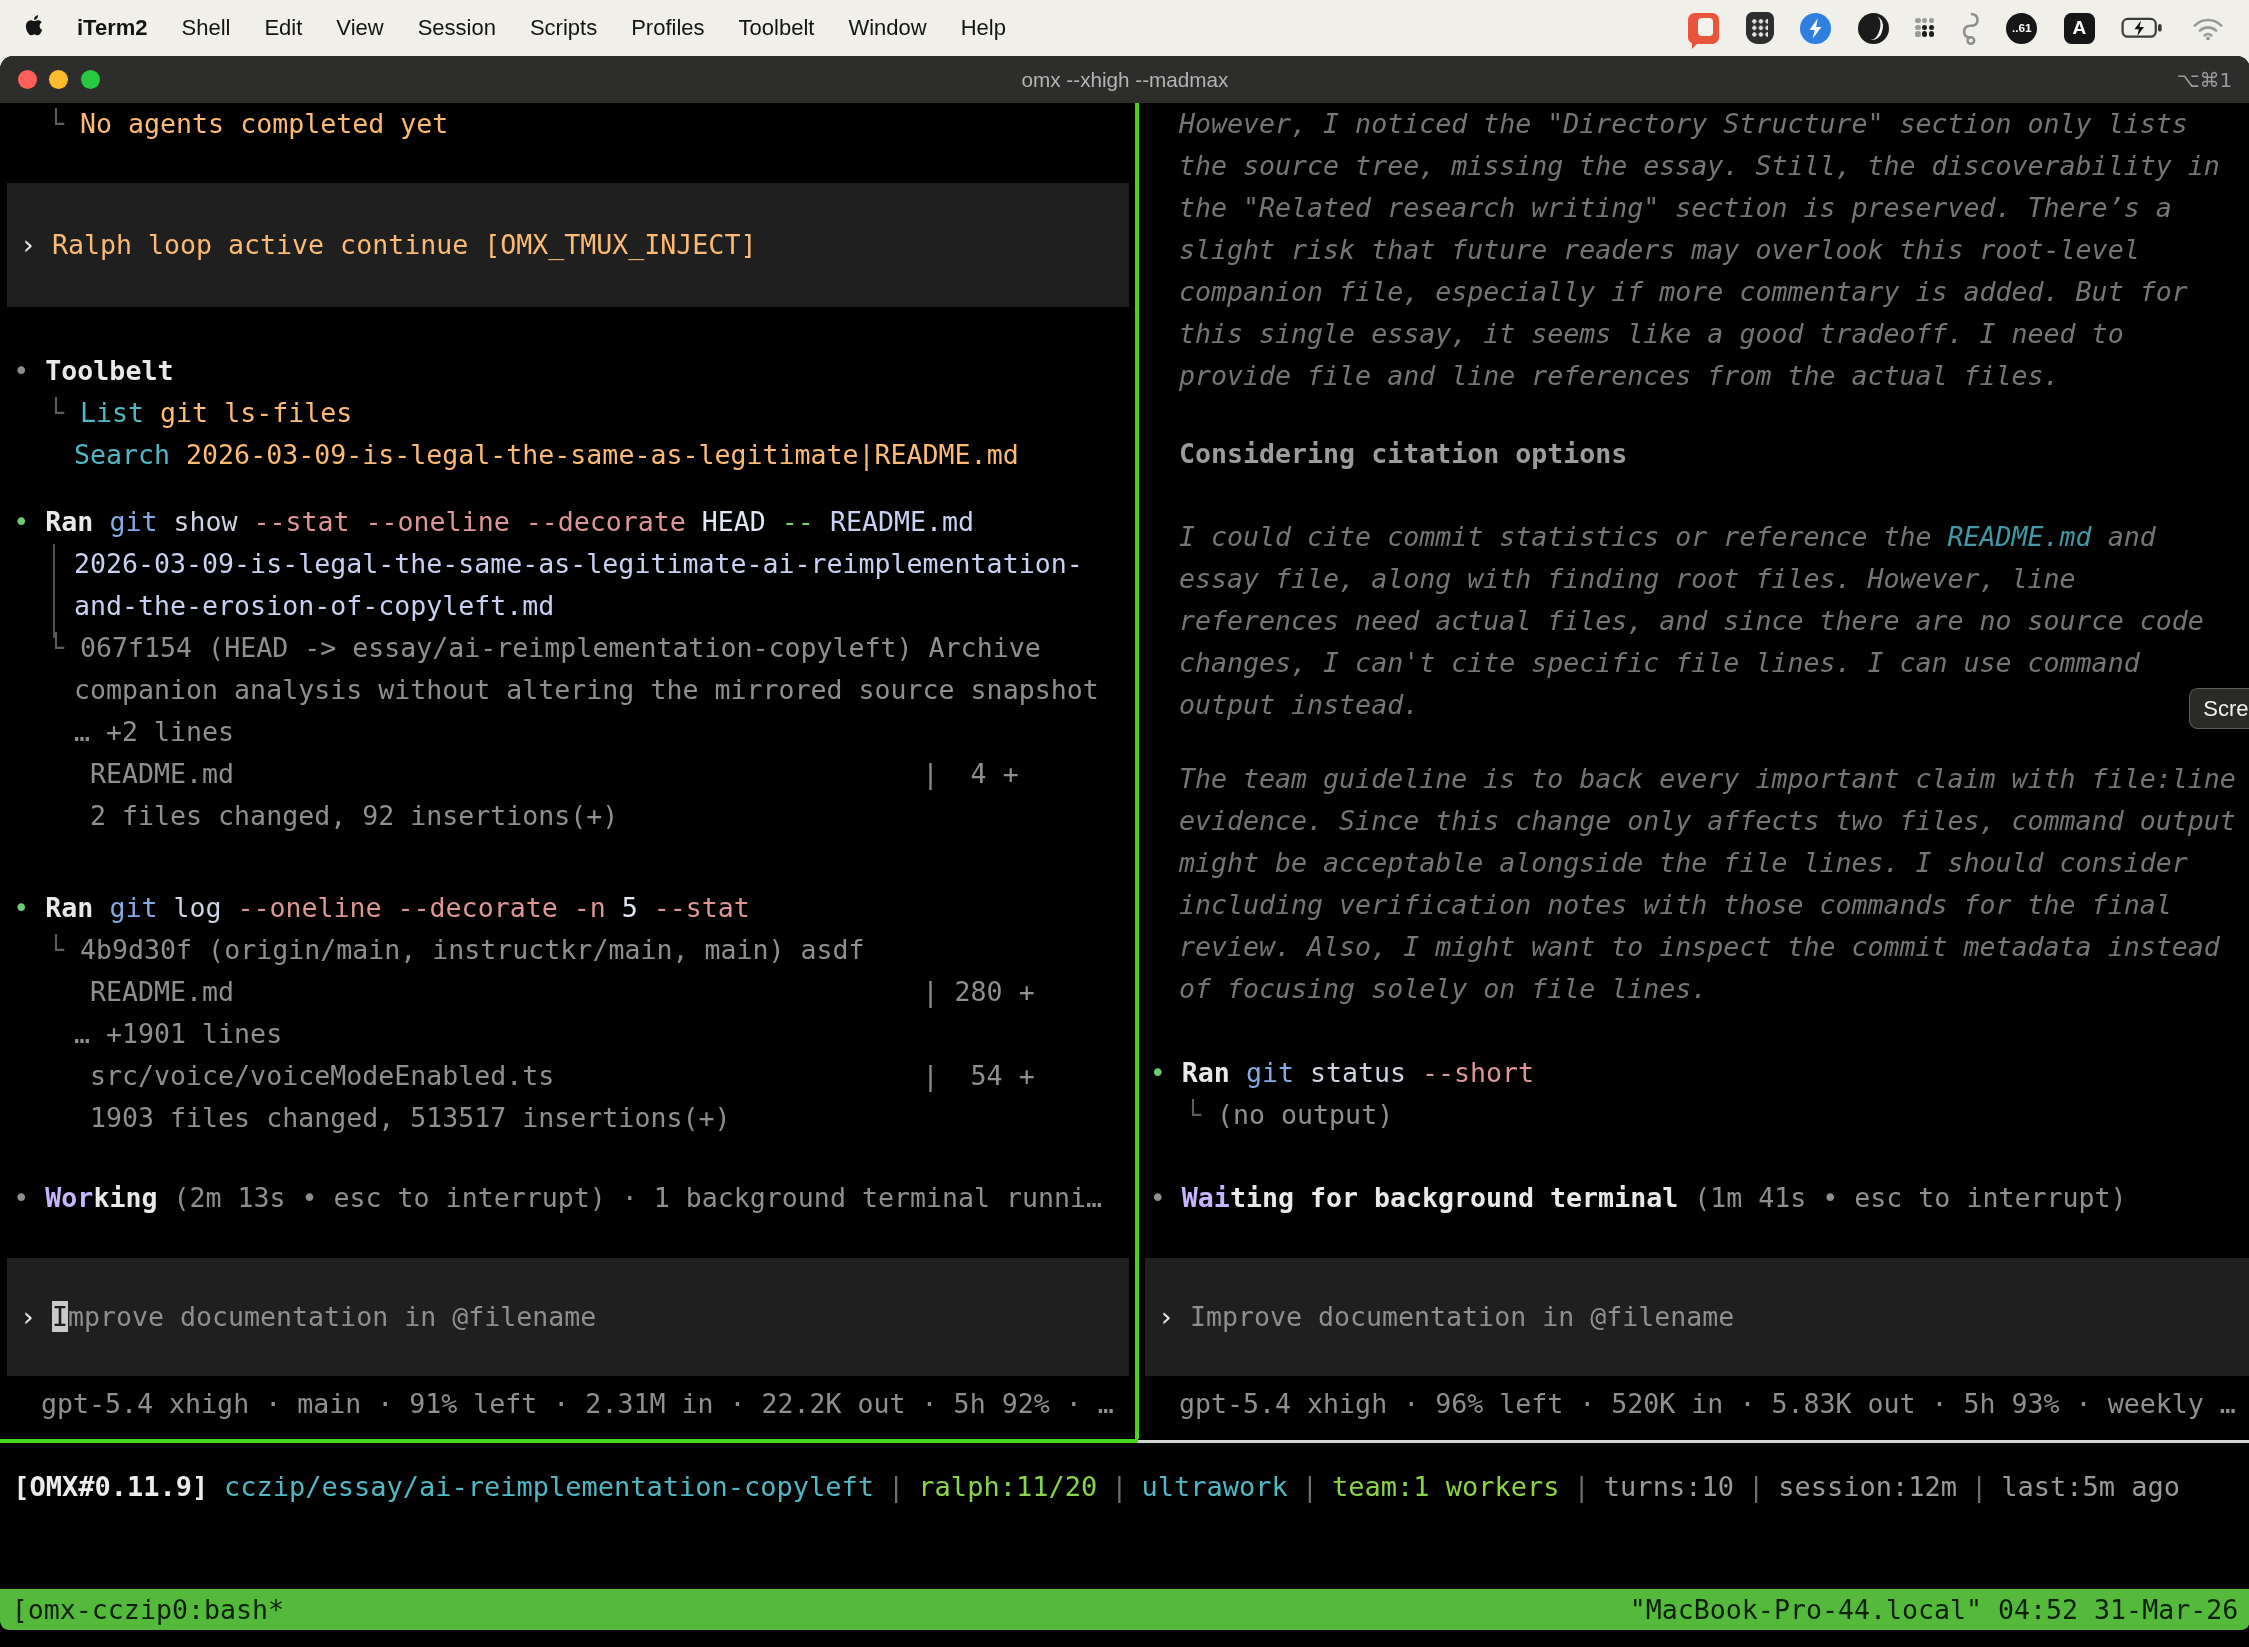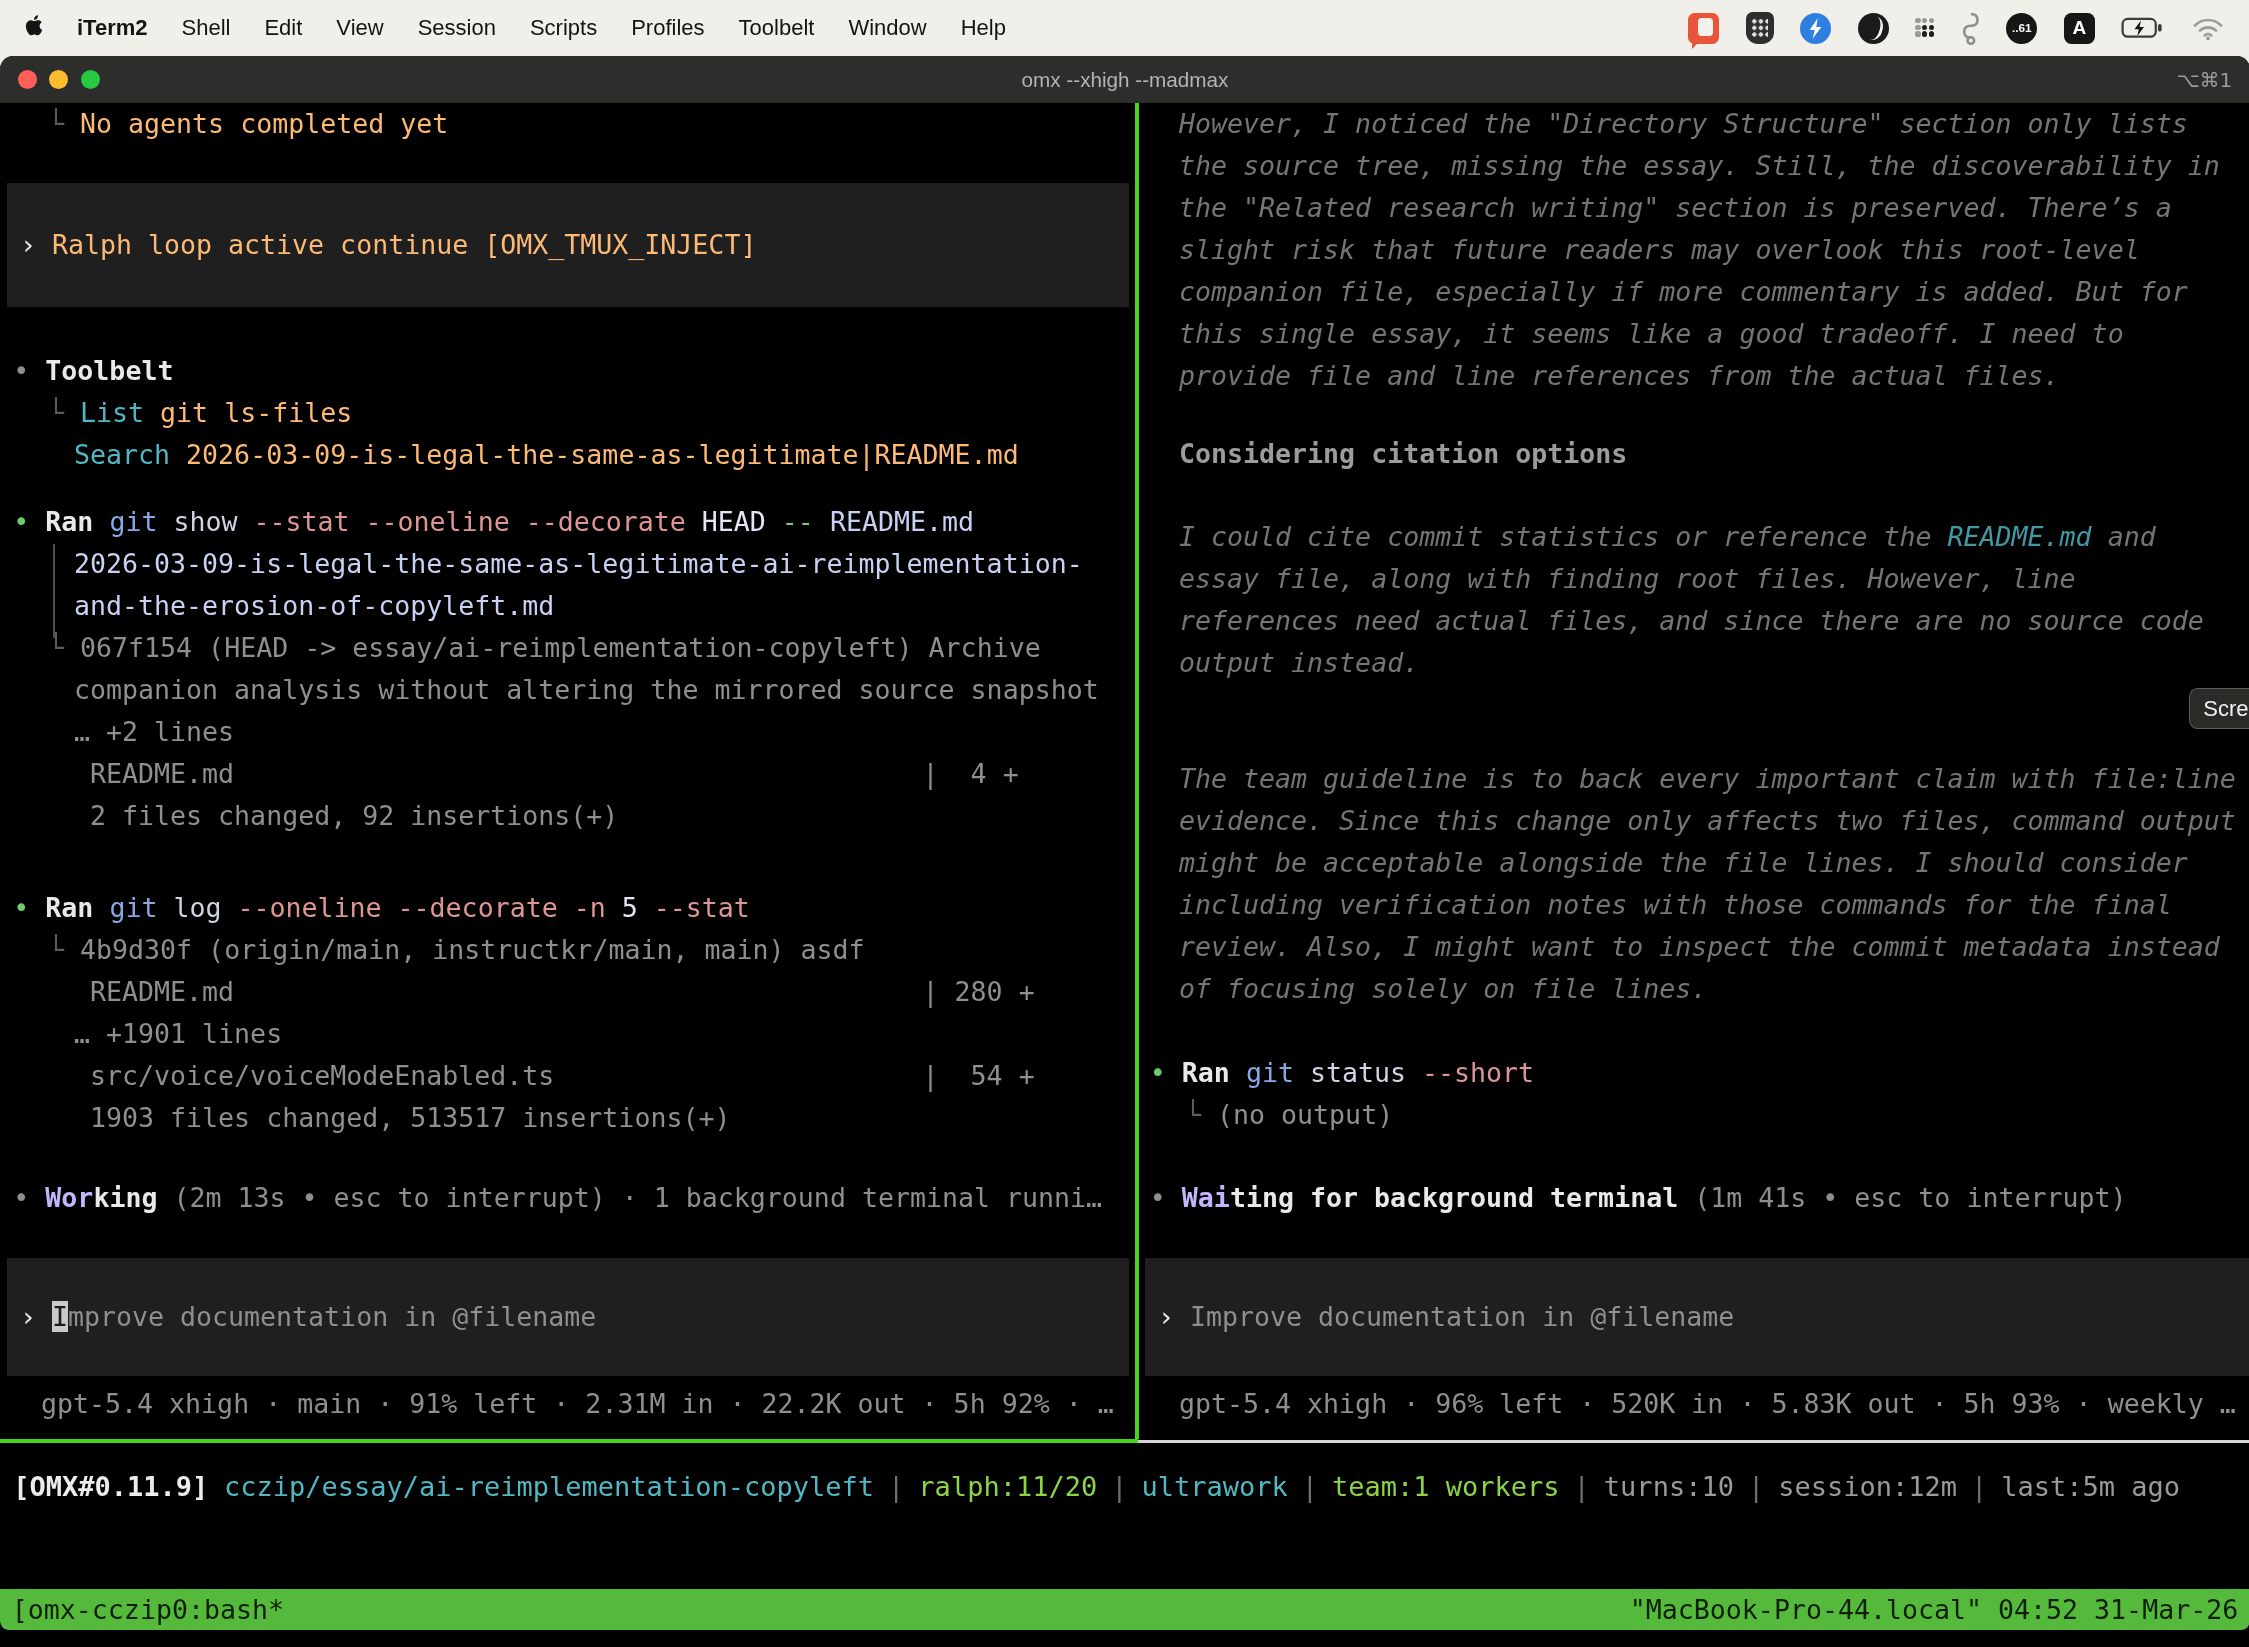--- a/index.html
+++ b/index.html
@@ -257,20 +257,21 @@
       </div>
 
       <div class="sec" style="top:330px;">
         <div class="line pl55"><span class="ith">Considering citation options</span></div>
       </div>
 
       <div class="sec" style="top:413px;">
         <div class="line pl55"><span class="it">I could cite commit statistics or reference the </span><span class="itlink">README.md</span><span class="it"> and</span></div>
         <div class="line pl55"><span class="it">essay file, along with finding root files. However, line</span></div>
         <div class="line pl55"><span class="it">references need actual files, and since there are no source code</span></div>
+        <div class="line pl55"><span class="it">changes, I can't cite specific file lines. I can use command</span></div>
         <div class="line pl55"><span class="it">output instead.</span></div>
       </div>
 
       <div class="sec" style="top:655px;">
         <div class="line pl55"><span class="it">The team guideline is to back every important claim with file:line</span></div>
         <div class="line pl55"><span class="it">evidence. Since this change only affects two files, command output</span></div>
         <div class="line pl55"><span class="it">might be acceptable alongside the file lines. I should consider</span></div>
         <div class="line pl55"><span class="it">including verification notes with those commands for the final</span></div>
         <div class="line pl55"><span class="it">review. Also, I might want to inspect the commit metadata instead</span></div>
         <div class="line pl55"><span class="it">of focusing solely on file lines.</span></div>

